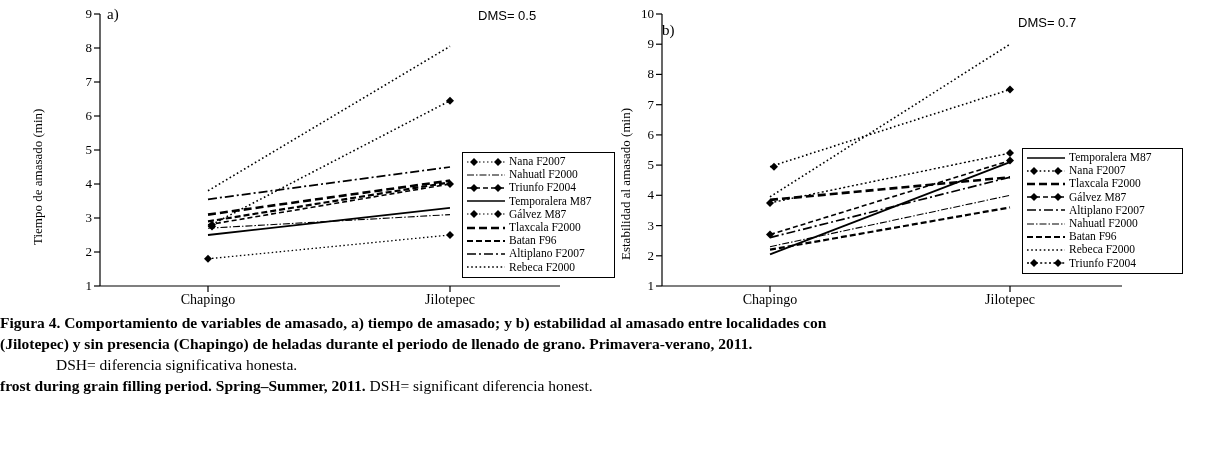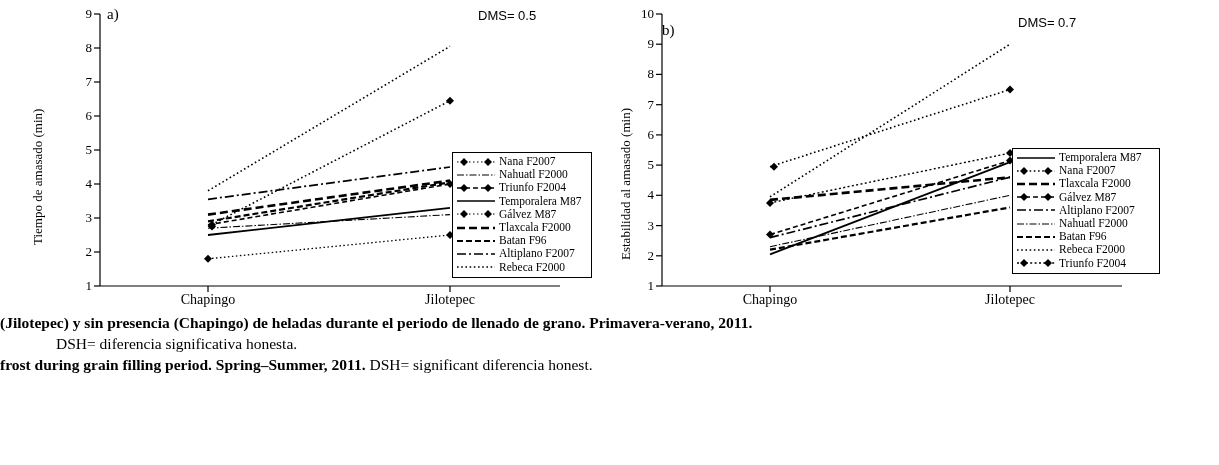--- a/index.html
+++ b/index.html
@@ -25,22 +25,23 @@
   .tick-label{
     position:absolute;font-size:13px;text-align:right;
     font-family:"Liberation Serif",serif;
   }
   .cat-label{
     position:absolute;font-size:14px;text-align:center;
     font-family:"Liberation Serif",serif;width:120px;
   }
   .legend{
     position:absolute;border:1px solid #000;background:#fff;
-    padding:2px 8px 3px 4px;font-size:11.5px;line-height:13.2px;
+    padding:2px 21px 3px 4px;font-size:11.5px;line-height:13.2px;
     font-family:"Liberation Serif",serif;
+    margin-left:10px;
   }
   .legend-row{display:flex;align-items:center;height:13.2px;white-space:nowrap;}
   .legend-key{width:38px;height:12px;flex:0 0 38px;margin-right:4px;}
   .legend-text{font-size:11.5px;}
   .caption{
     position:absolute;left:0;top:312px;width:1219px;
     font-size:15.5px;line-height:21px;font-family:"Liberation Serif",serif;
   }
   .cap-line{display:block;}
   .b{font-weight:bold;}
@@ -337,20 +338,21 @@
               <path d="M3,6 l4,-4 l4,4 l-4,4 z" fill="#000"></path>
               <path d="M27,6 l4,-4 l4,4 l-4,4 z" fill="#000"></path>
             </svg>
         </span>
         <span class="legend-text">Triunfo F2004</span>
       </div>
     </div>
   </div>
 
   <div class="caption">
+    <span class="cap-line b">Figura 4. Comportamiento de variables de amasado, a) tiempo de amasado; y b) estabilidad al amasado entre localidades con</span>
     <span class="cap-line b indent2">(Jilotepec) y sin presencia (Chapingo) de heladas durante el periodo de llenado de grano. Primavera-verano, 2011.</span>
     <span class="cap-line indent">DSH= diferencia significativa honesta.</span>
     <span class="cap-line indent2">
       <span class="b">frost during grain filling period. Spring–Summer, 2011.</span><span> DSH= significant diferencia honest.</span>
     </span>
   </div>
 
 </div>
 
 </body></html>

